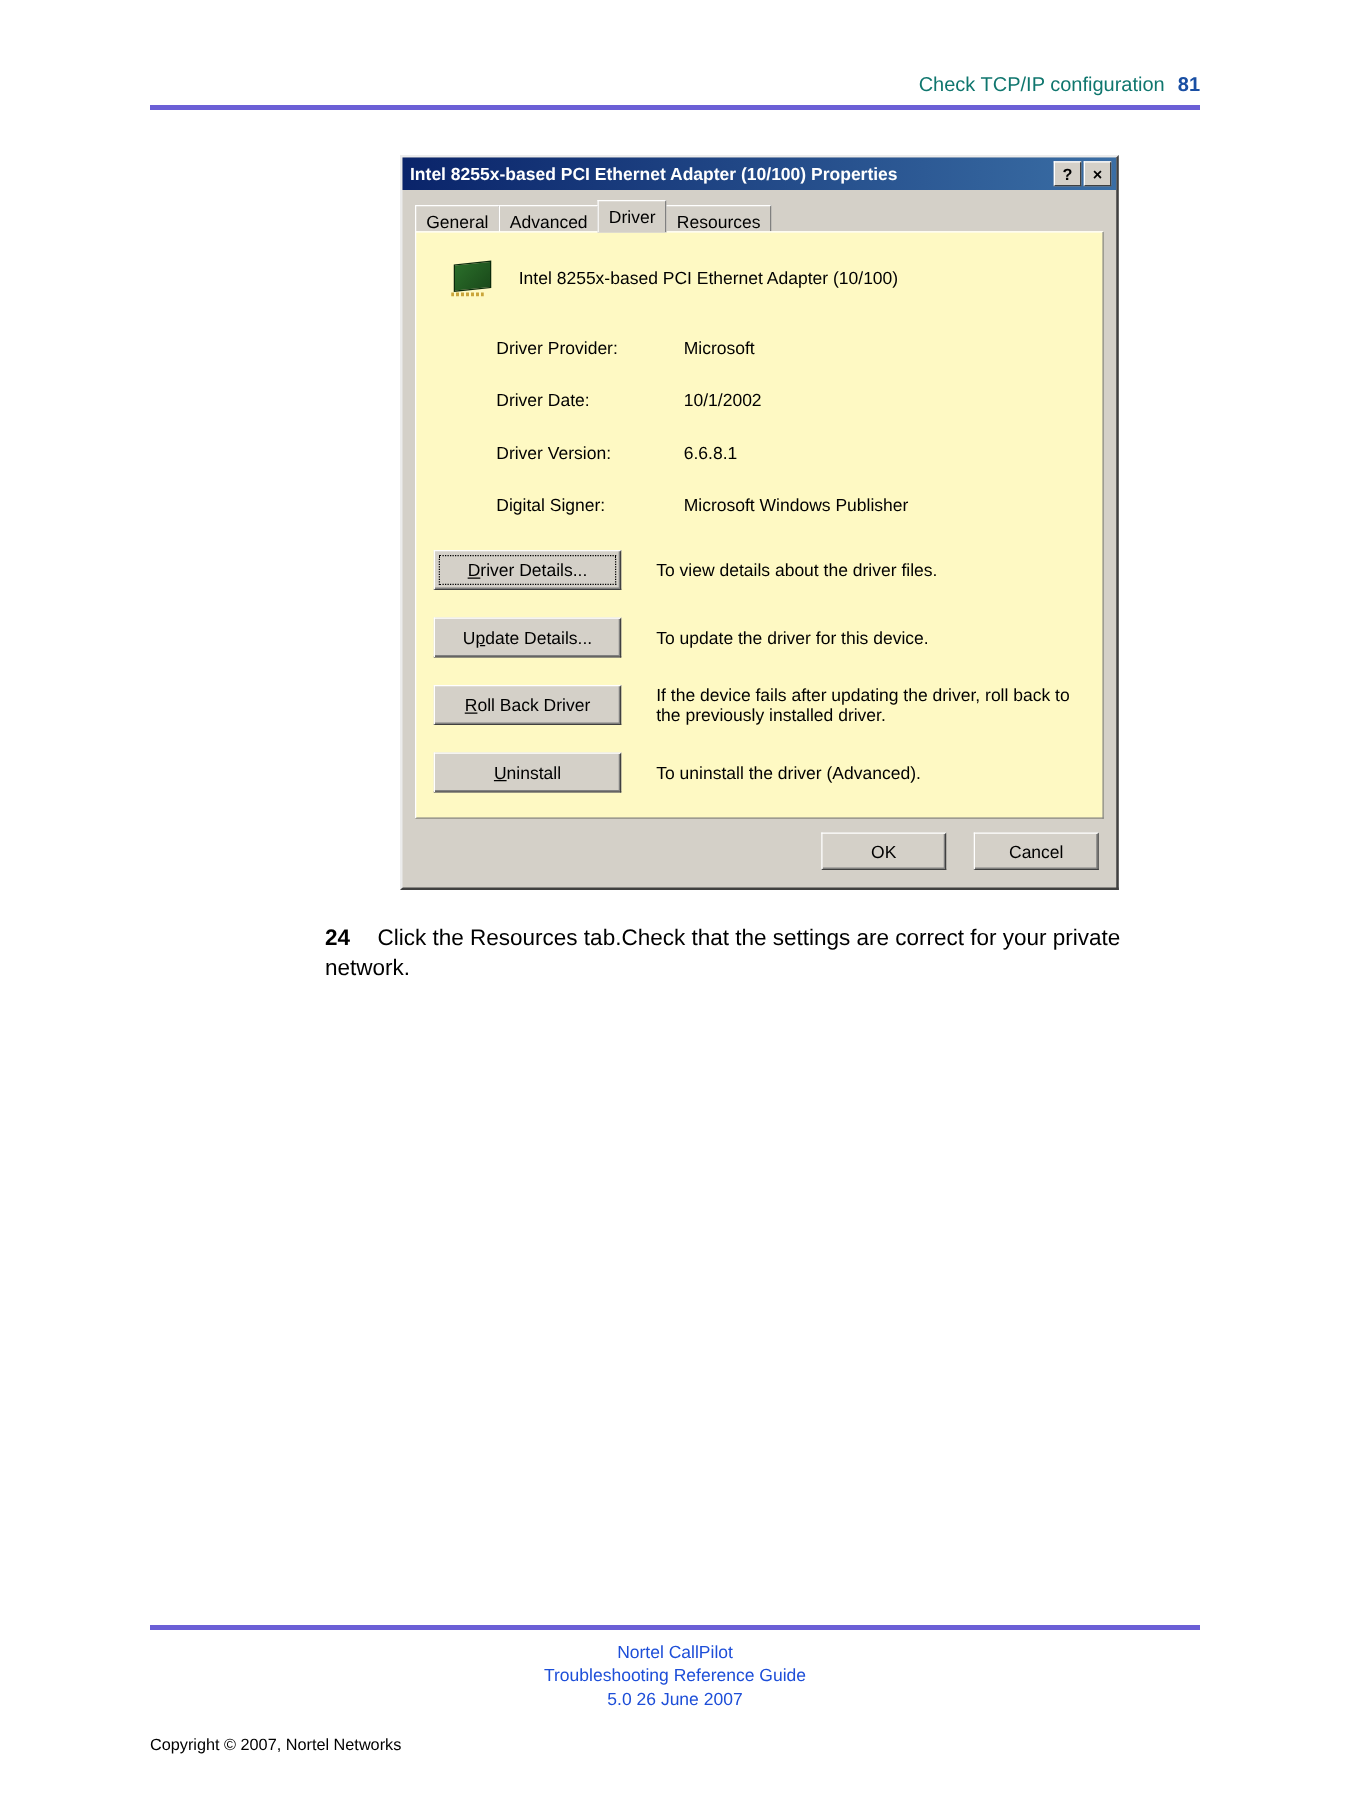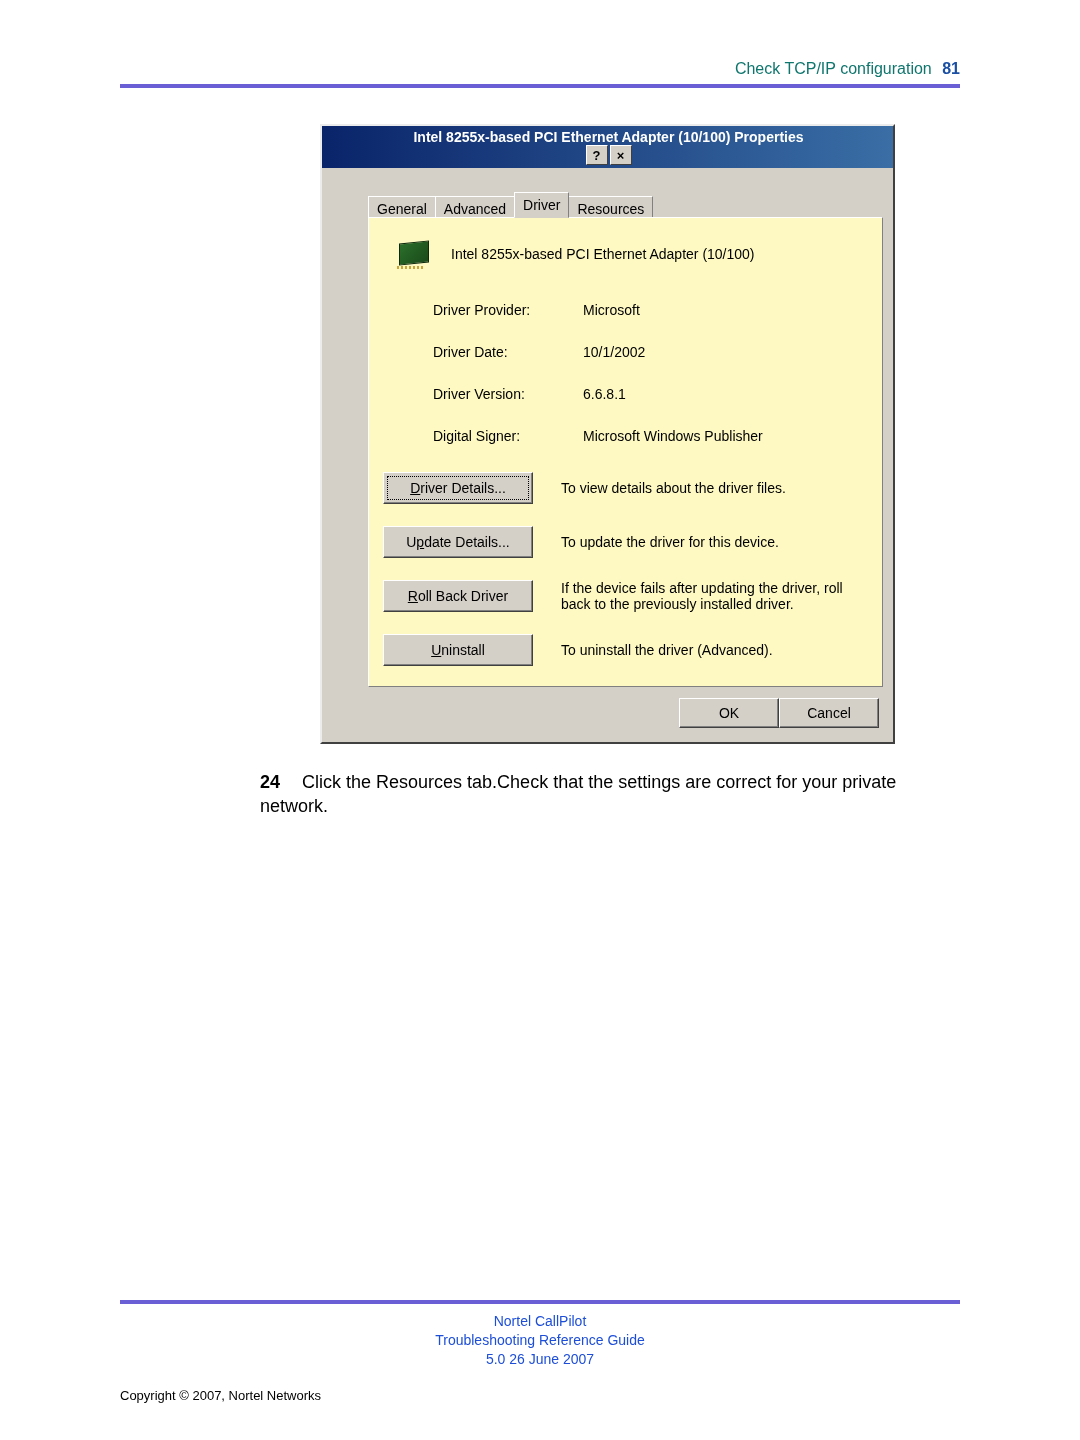--- a/index.html
+++ b/index.html
@@ -50,39 +50,38 @@
   }
   .titlebar {
     display: flex;
     align-items: center;
     justify-content: space-between;
     background: linear-gradient(90deg, #0a246a 0%, #3a6ea5 100%);
     color: #fff;
     padding: 3px 4px 3px 6px;
     font-weight: bold;
     font-size: 14px;
-    flex-direction: column;
   }
   .titlebar-text { white-space: nowrap; overflow: hidden; }
   .titlebar-buttons { display: flex; gap: 2px; }
   .tb-btn {
     width: 22px; height: 20px;
     background: #d4d0c8;
     border-top: 1px solid #fff;
     border-left: 1px solid #fff;
     border-right: 1px solid #404040;
     border-bottom: 1px solid #404040;
     display: flex; align-items: center; justify-content: center;
     font-family: Arial, sans-serif;
     font-weight: bold;
     color: #000;
     font-size: 13px;
     line-height: 1;
   }
-  .dlg-body { padding: 24px 10px 10px 10px; margin-left: 36px; }
+  .dlg-body { padding: 8px 10px 10px 10px; }
   .tabs-row {
     display: flex;
     align-items: flex-end;
     height: 26px;
     position: relative;
   }
   .tab {
     padding: 4px 8px 2px 8px;
     background: #d4d0c8;
     border-top: 1px solid #fff;
@@ -174,21 +173,21 @@
   .win-btn.focus-ring {
     outline: 1px dotted #000;
     outline-offset: -5px;
   }
   .win-btn .u { text-decoration: underline; }
   .action-desc { font-size: 14px; flex: 1; }
 
   .dlg-footer {
     display: flex;
     justify-content: flex-end;
-    gap: 0;
+    gap: 22px;
     padding: 10px 4px 4px 4px;
     align-items: center;
   }
   .dlg-footer .win-btn { width: 100px; height: 30px; }
 
   
   .step-para {
     margin-top: 26px;
     margin-left: 140px;
     width: 640px;

